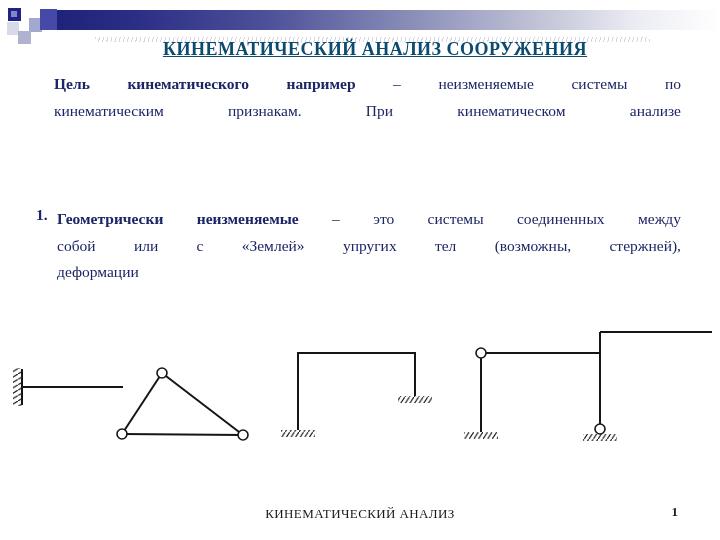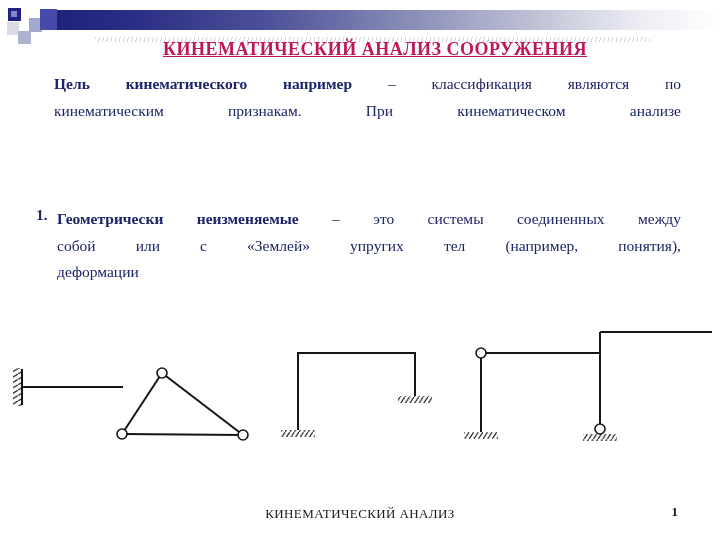--- a/index.html
+++ b/index.html
@@ -21,21 +21,21 @@
   .sq-dark{left:8px;top:8px;width:13px;height:13px;background:#202384;}
   .sq-dark-inner{left:3px;top:3px;width:6px;height:6px;background:#8286c8;}
   .sq-pale{left:7px;top:22px;width:12px;height:13px;background:#d9dae8;}
   .sq-lav{left:29px;top:18px;width:13px;height:14px;background:#a3a8d0;}
   .sq-gray{left:18px;top:31px;width:13px;height:13px;background:#b0b3d0;}
   .sq-blue{left:40px;top:9px;width:17px;height:21px;background:#4549a8;}
   
   .title{
     position:absolute;left:40px;right:10px;top:39px;text-align:center;
     font-size:18px;font-weight:bold;letter-spacing:.5px;
-    text-decoration:underline;color:#be185d;
+    text-decoration:underline;color:#0c4a6e;
   }
   .intro{position:absolute;left:54px;top:71px;width:627px;}
   .item-num{position:absolute;left:36px;top:206px;font-size:15.5px;font-weight:bold;}
   .item-text{position:absolute;left:57px;top:206px;width:624px;}
   .line{
     height:26.5px;line-height:26.5px;font-size:15.5px;
     text-align:justify;text-align-last:justify;white-space:normal;
   }
   .line.last{text-align-last:left;}
   .b{font-weight:bold;}
@@ -62,28 +62,28 @@
     <div class="sq sq-dark-inner"></div>
   </div>
   <div class="sq sq-pale"></div>
   <div class="sq sq-lav"></div>
   <div class="sq sq-gray"></div>
   <div class="sq sq-blue"></div>
 
   <div class="title">КИНЕМАТИЧЕСКИЙ АНАЛИЗ СООРУЖЕНИЯ</div>
 
   <div class="intro">
-    <div class="line"><span class="b">Цель кинематического например</span><span> – классификация являются по</span></div>
+    <div class="line"><span class="b">Цель кинематического например</span><span> – неизменяемые системы по</span></div>
     <div class="line"><span>кинематическим признакам. При кинематическом анализе</span></div>
   </div>
 
   <div class="item-num">1.</div>
   <div class="item-text">
     <div class="line"><span class="b">Геометрически неизменяемые</span><span> – это системы соединенных между</span></div>
-    <div class="line"><span>собой или с «Землей» упругих тел (например, понятия),</span></div>
+    <div class="line"><span>собой или с «Землей» упругих тел (возможны, стержней),</span></div>
     <div class="line last"><span>деформации</span></div>
   </div>
 
   <svg class="figure" width="720" height="150" viewBox="0 0 720 150">
     <defs>
       <pattern id="gh" width="4.6" height="7" patternUnits="userSpaceOnUse">
         <line x1="4.6" y1="0" x2="0" y2="7" stroke="#151515" stroke-width="1.2"></line>
       </pattern>
       <pattern id="wh" width="9" height="5.4" patternUnits="userSpaceOnUse">
         <line x1="9" y1="0" x2="0" y2="5.4" stroke="#151515" stroke-width="1.2"></line>

